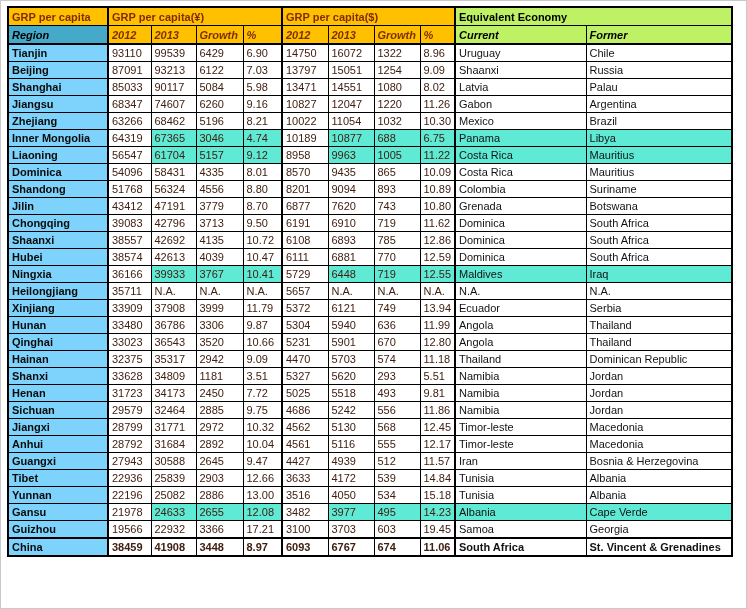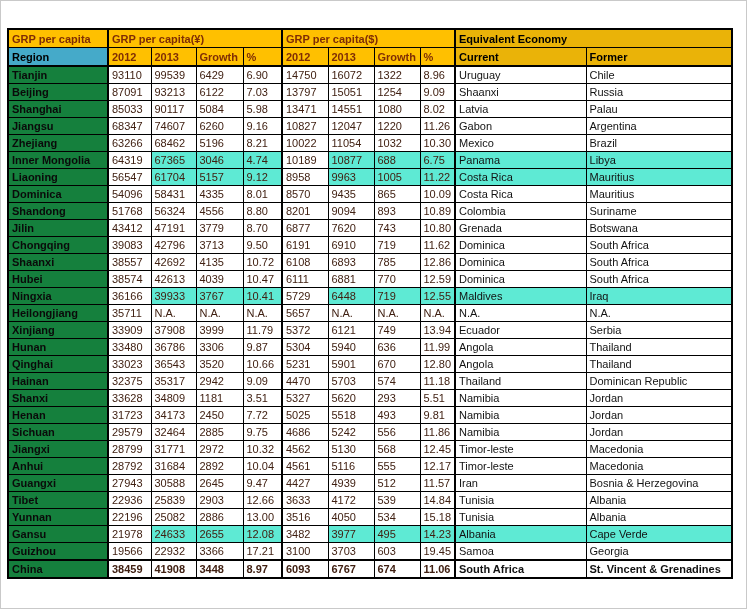--- a/index.html
+++ b/index.html
@@ -9,47 +9,47 @@
     font-family:"Liberation Sans", sans-serif;
     position:relative;
     overflow:hidden;
   }
   .page-frame {
     position:absolute; inset:0;
     border:1px solid #c9c9c9;
     pointer-events:none;
   }
   table.grp {
-    position:absolute; left:7px; top:28px;
+    position:absolute; left:7px; top:6px;
     border-collapse:collapse;
     table-layout:fixed;
     border:2px solid #000;
   }
   th, td {
     border:1px solid #000;
     padding:0 3px;
     font-size:11px;
     height:16px;
     line-height:16px;
     white-space:nowrap;
     overflow:hidden;
     text-align:left;
     font-weight:normal;
     color:#121212;
   }
   thead th { font-weight:bold; height:17px; }
   .orange   { background:#FFC000; color:#7F2D05; }
-  .green    { background:#eab308; color:#000000;margin-top:45px; }
+  .green    { background:#bef264; color:#000000;margin-top:45px; }
   .region-h { background:#45AAC9; color:#000000; }
-  .region   { background:#15803d; color:#0a0a0a; font-weight:bold;margin-left:48px; }
+  .region   { background:#7dd3fc; color:#0a0a0a; font-weight:bold;margin-left:48px; }
   .num      { color:#402012; }
   .country  { color:#121212; }
   .hl       { background:#5eead4; }
   .thick-l  { border-left-width:2px; }
-  thead tr.cols th { border-bottom-width:2px; }
+  thead tr.cols th { border-bottom-width:2px;font-style:italic; }
   tr.total td { font-weight:bold; border-top-width:2px; }
 </style>
 </head>
 <body>
 
 <div class="page-frame"></div>
 
 <table class="grp">
   <colgroup>
     <col style="width:100px">

